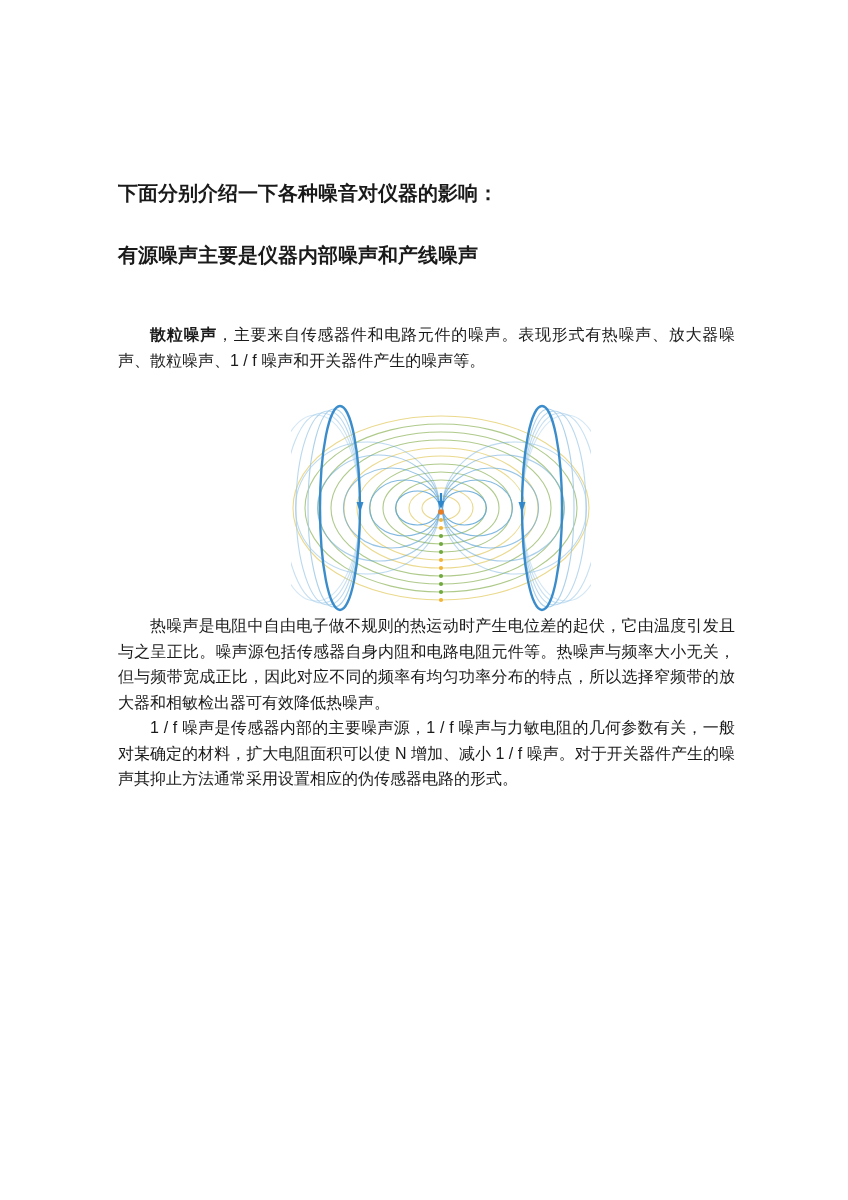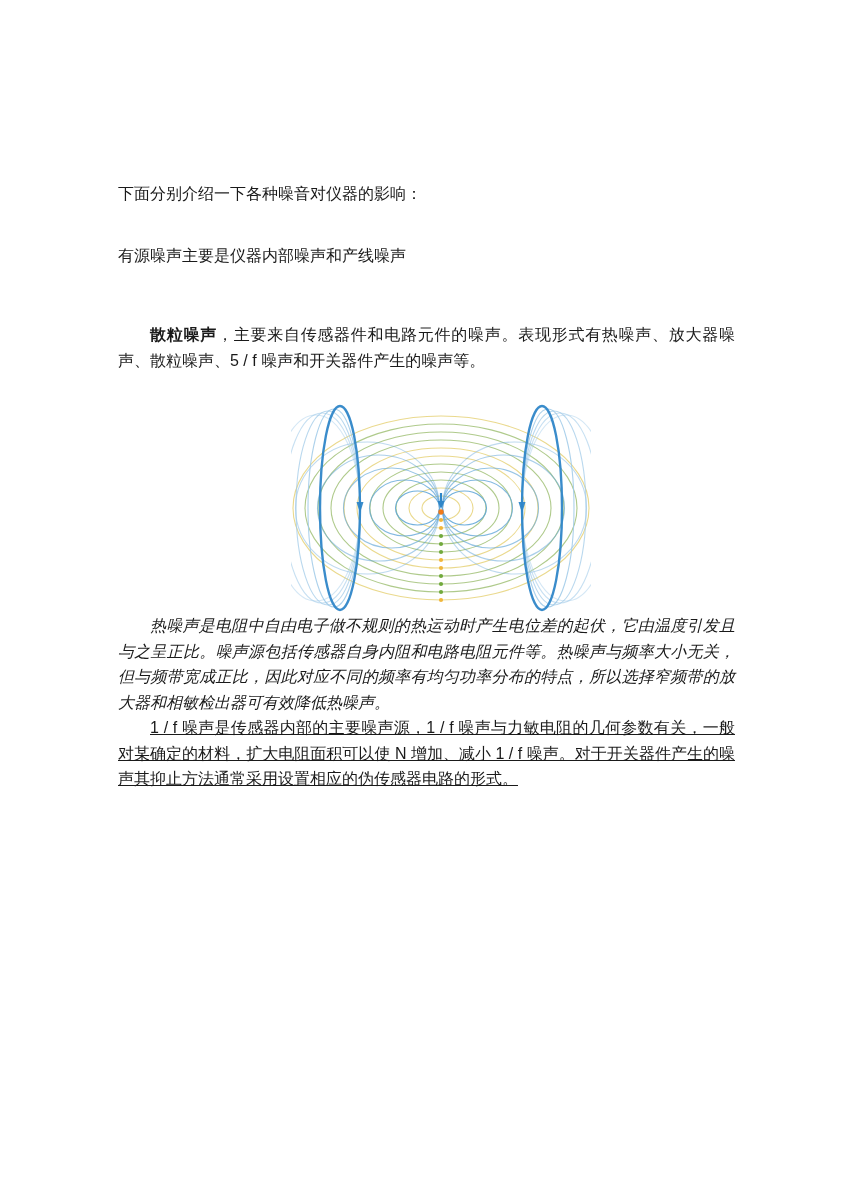--- a/index.html
+++ b/index.html
@@ -14,58 +14,58 @@
     font-family: "Liberation Sans", "DejaVu Sans", sans-serif;
     color: #1a1a1a;
   }
   .page {
     box-sizing: border-box;
     width: 848px;
     height: 1200px;
     padding: 185px 113px 0 118px;
   }
   .h-bold {
-    font-size: 16px;
-    font-weight: normal;
+    font-size: 20px;
+    font-weight: bold;
     line-height: 17px;
     margin: 0;
   }
   .h1 { margin-bottom: 45px; }
   .h2 { margin-bottom: 58px; }
   p.body-para {
     font-size: 16px;
     line-height: 25.5px;
     text-align: justify;
     text-indent: 2em;
     margin: 0;
   }
   .para-internal { margin-top: 0; }
-  .para-thermal { margin-top: 28px; font-style: italic; }
+  .para-thermal { margin-top: 28px; }
   .para-amplifier { margin-top: 13px; }
-  .para-flicker { margin-top: 14px; text-decoration: underline; }
+  .para-flicker { margin-top: 14px; }
   .lead-bold { font-weight: bold; }
   .figure-wrap {
     margin-top: 30px;
     height: 210px;
   }
   .figure-wrap svg {
     display: block;
     margin-left: 173px;
   }
 </style>
 </head>
 <body>
 
 <div class="page">
 
   <h3 class="h-bold h1">下面分别介绍一下各种噪音对仪器的影响：</h3>
 
   <h3 class="h-bold h2">有源噪声主要是仪器内部噪声和产线噪声</h3>
 
-  <p class="body-para para-internal"><span class="lead-bold">散粒噪声</span><span>，主要来自传感器件和电路元件的噪声。表现形式有热噪声、放大器噪声、散粒噪声、5 / f 噪声和开关器件产生的噪声等。</span></p>
+  <p class="body-para para-internal"><span class="lead-bold">散粒噪声</span><span>，主要来自传感器件和电路元件的噪声。表现形式有热噪声、放大器噪声、散粒噪声、1 / f 噪声和开关器件产生的噪声等。</span></p>
 
   <div class="figure-wrap">
     <svg id="em-figure" width="300" height="210" viewBox="0 0 300 210" xmlns="http://www.w3.org/2000/svg">
         <ellipse cx="150" cy="105" rx="19" ry="12" fill="none" stroke="#e9d787" stroke-width="1.1" opacity="0.95"></ellipse>
         <ellipse cx="150" cy="105" rx="32" ry="20" fill="none" stroke="#e9d787" stroke-width="1.1" opacity="0.95"></ellipse>
         <ellipse cx="150" cy="105" rx="45" ry="28" fill="none" stroke="#abc785" stroke-width="1.1" opacity="0.95"></ellipse>
         <ellipse cx="150" cy="105" rx="58" ry="36" fill="none" stroke="#abc785" stroke-width="1.1" opacity="0.95"></ellipse>
         <ellipse cx="150" cy="105" rx="71" ry="44" fill="none" stroke="#abc785" stroke-width="1.1" opacity="0.95"></ellipse>
         <ellipse cx="150" cy="105" rx="84" ry="52" fill="none" stroke="#e9d787" stroke-width="1.1" opacity="0.95"></ellipse>
         <ellipse cx="150" cy="105" rx="97" ry="60" fill="none" stroke="#e9d787" stroke-width="1.1" opacity="0.95"></ellipse>

